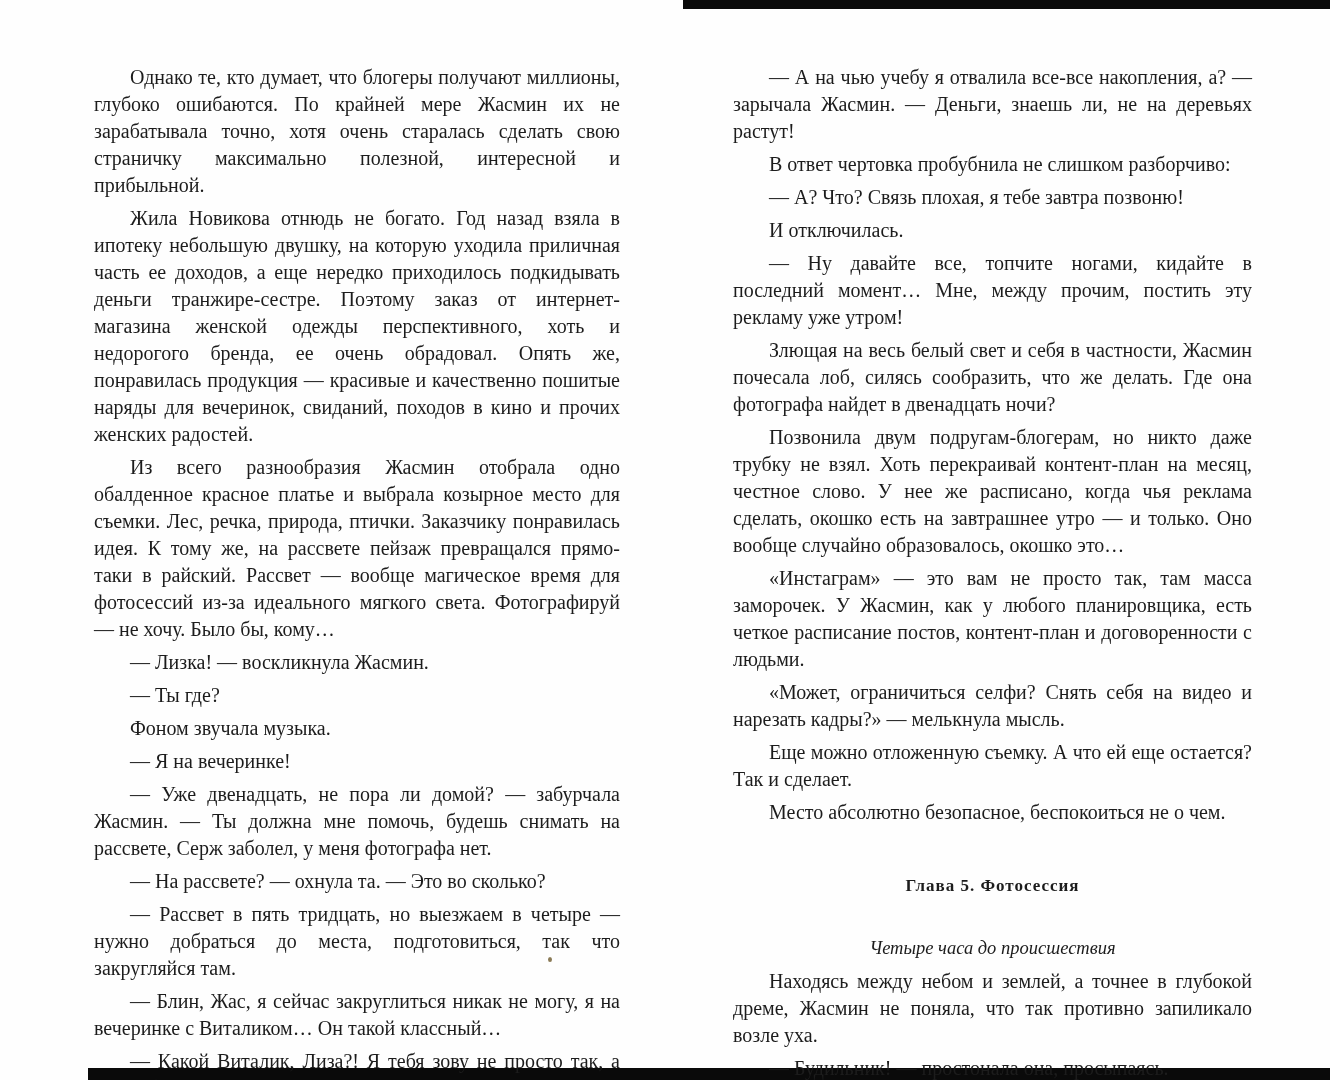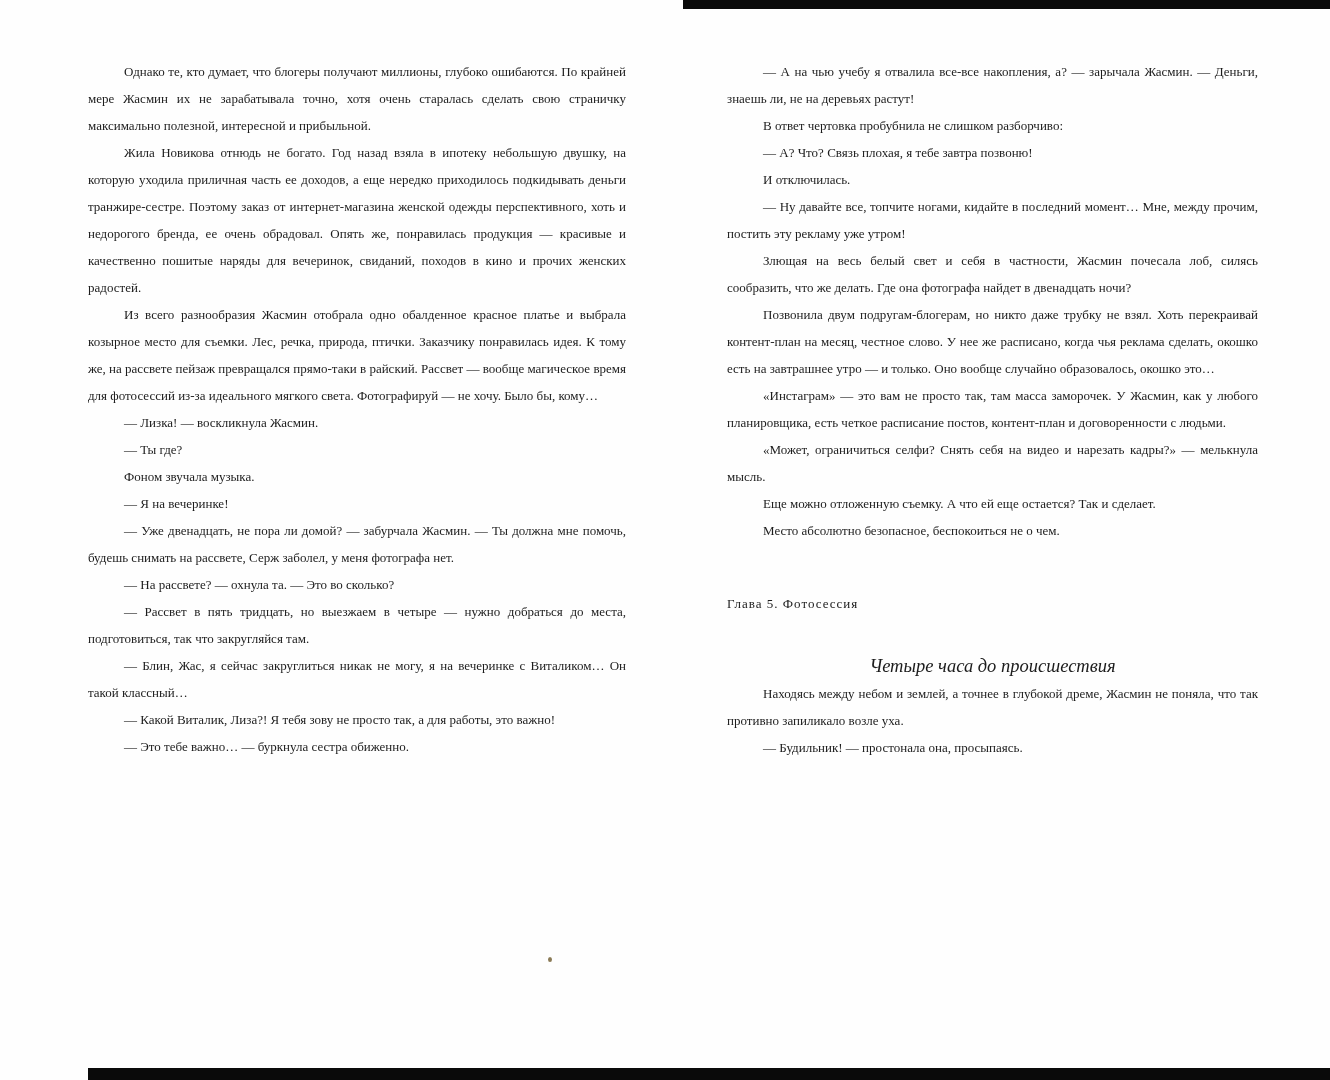--- a/index.html
+++ b/index.html
@@ -16,32 +16,33 @@
     font-family: "Liberation Serif", "DejaVu Serif", serif;
     color: #1c1c1c;
   }
   .page-column {
     position: absolute;
     top: 58px;
   }
   .page-left  { left: 88px;  width: 538px; }
   .page-right { left: 727px; width: 531px; }
   .page-column p {
-    margin: 0;
+    margin: 6px;
     padding: 0;
-    font-size: 13px;
+    font-size: 20px;
     line-height: 27px;
     text-align: justify;
     text-indent: 36px;
   }
   .chapter-heading {
     margin: 46px 0 0 0;
     padding: 0;
-    font-size: 13px;
-    font-weight: normal;
+    font-size: 17px;
+    font-weight: bold;
+    text-align: center;
     letter-spacing: 1px;
     line-height: 27px;
   }
   .chapter-subtitle {
     margin: 36px 0 0 0;
     padding: 0;
     font-size: 18.5px;
     font-weight: normal;
     font-style: italic;
     text-align: center;

